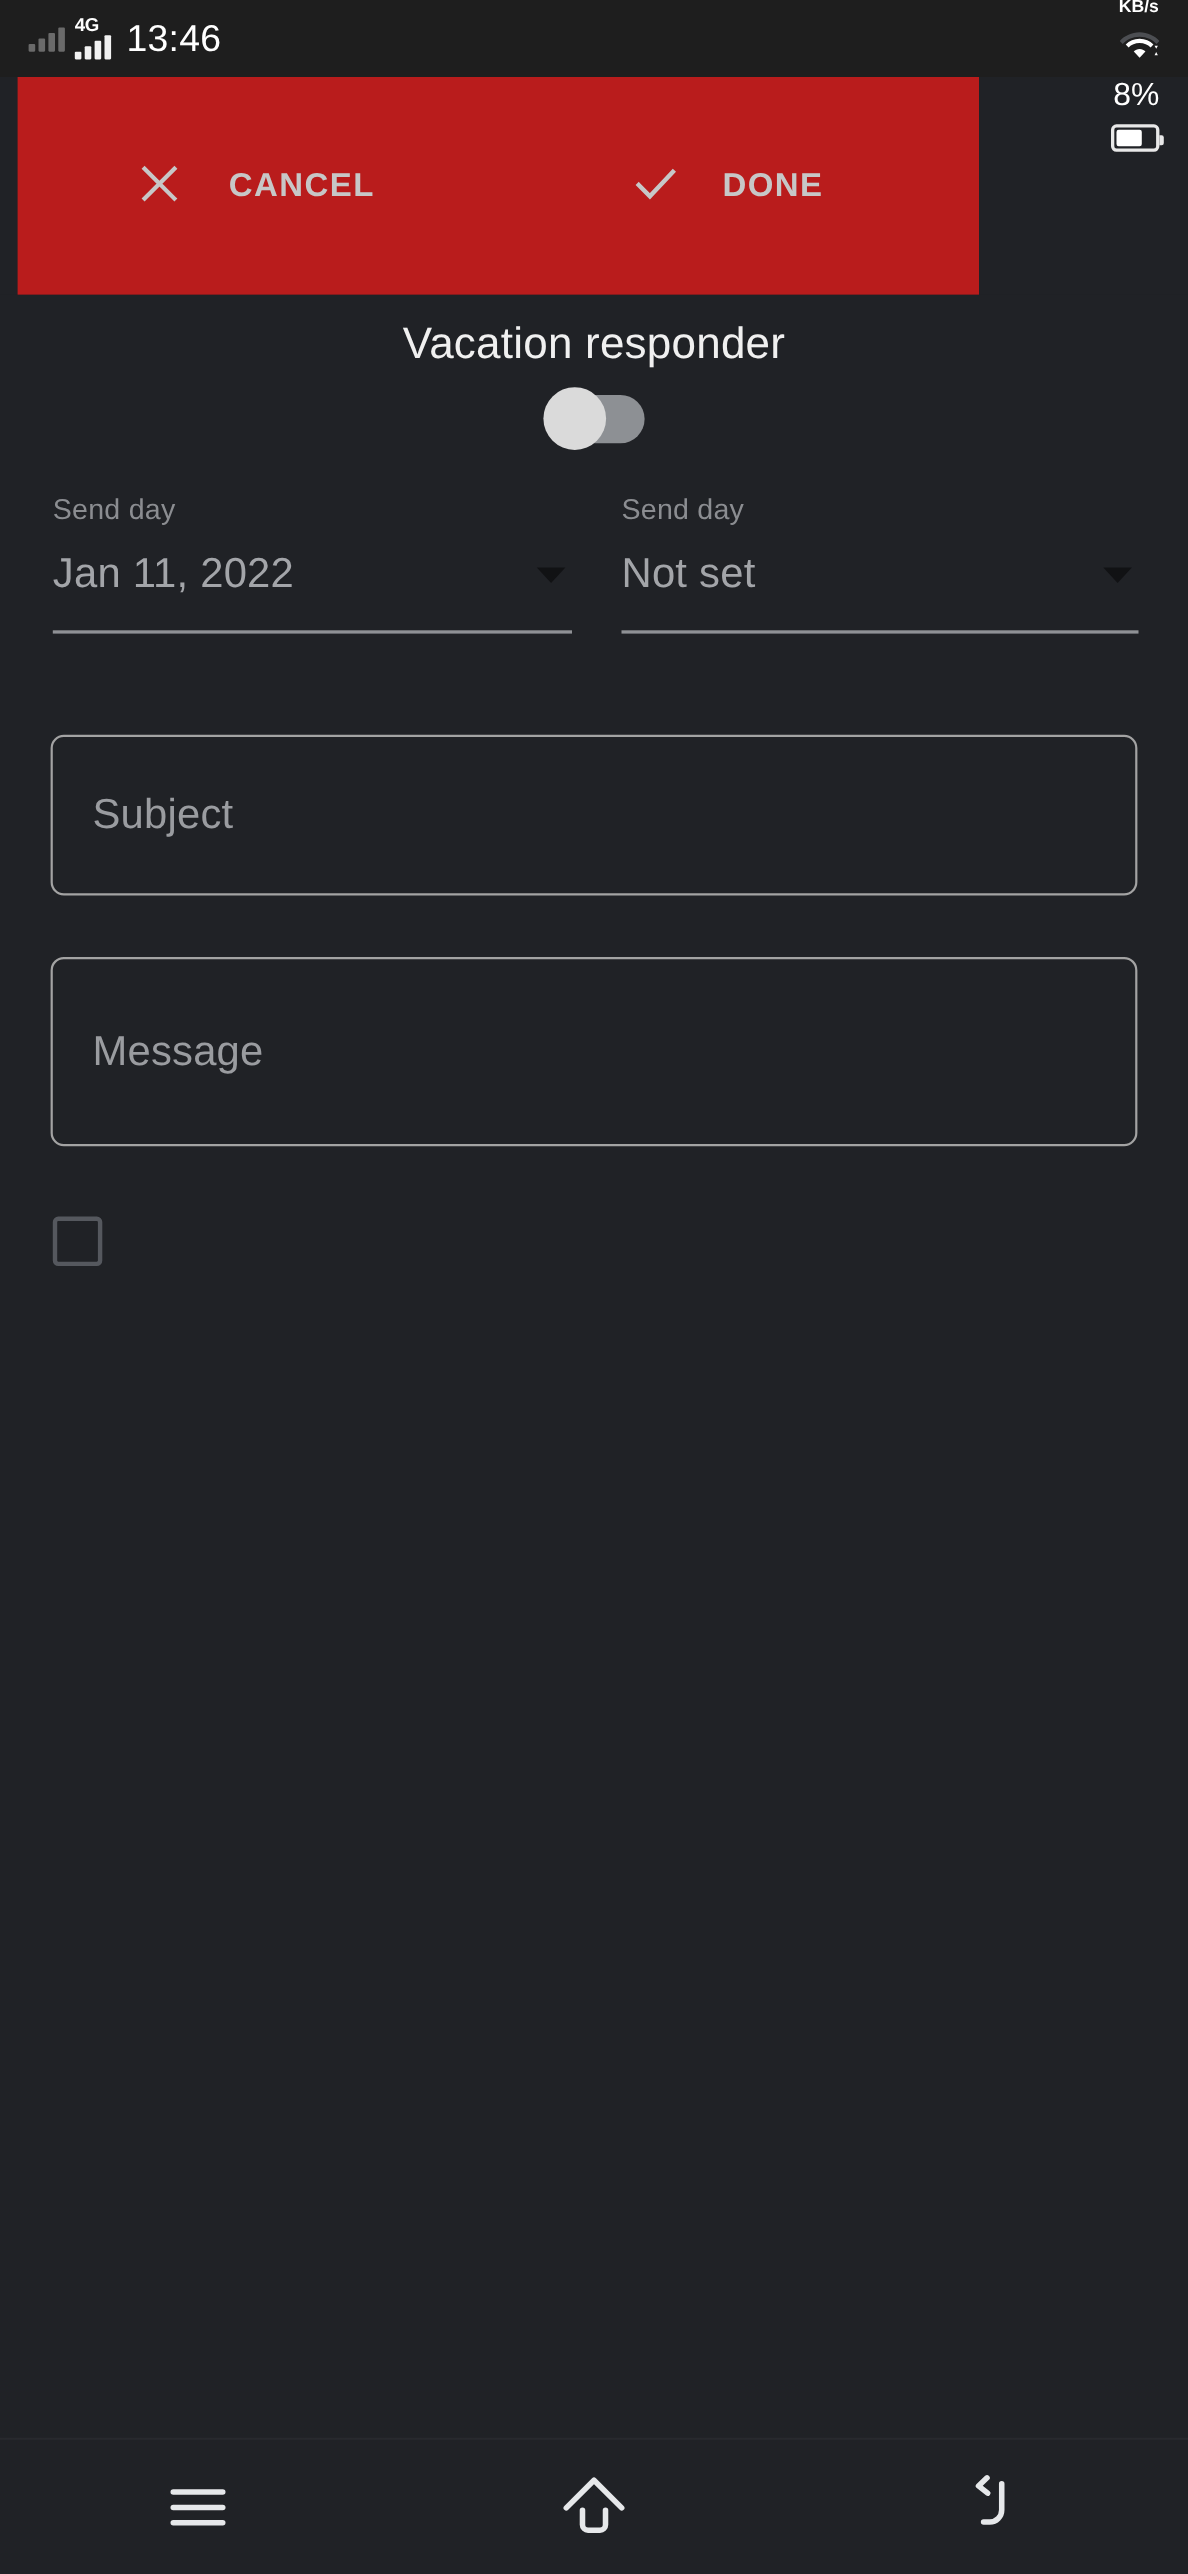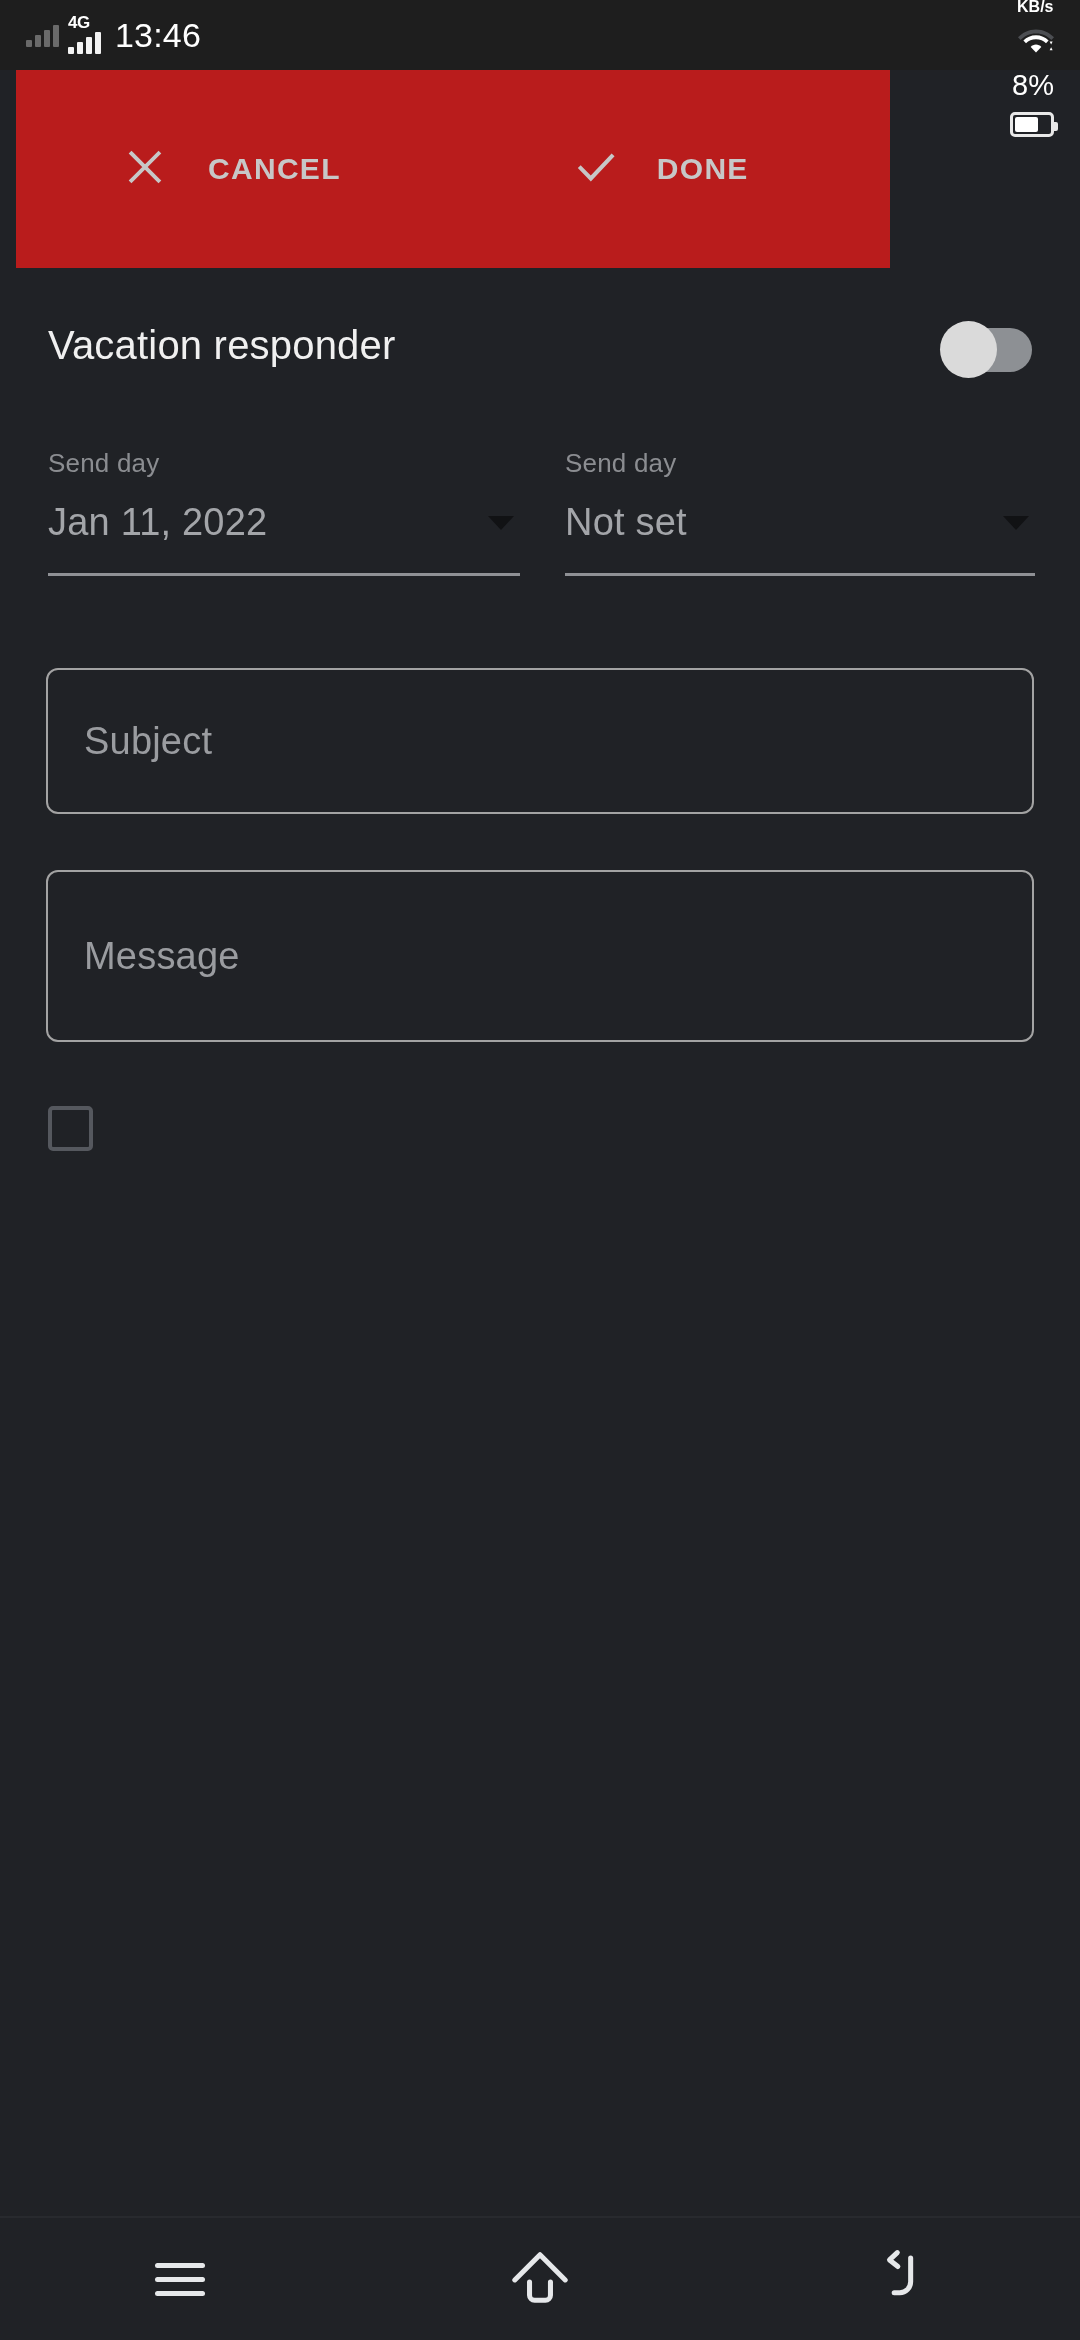--- a/index.html
+++ b/index.html
@@ -162,20 +162,21 @@
   .responder-row {
     position: absolute;
     top: 22px; left: 0;
     width: 1080px;
     height: 110px;
     display: flex;
     align-items: center;
     justify-content: space-between;
     padding: 0 48px;
     box-sizing: border-box;
+    flex-direction: column;
   }
   .responder-title {
     font-size: 40px;
     color: #f0f0f0;
     letter-spacing: 0.2px;
   }
   .switch {
     position: relative;
     width: 92px;
     height: 48px;

